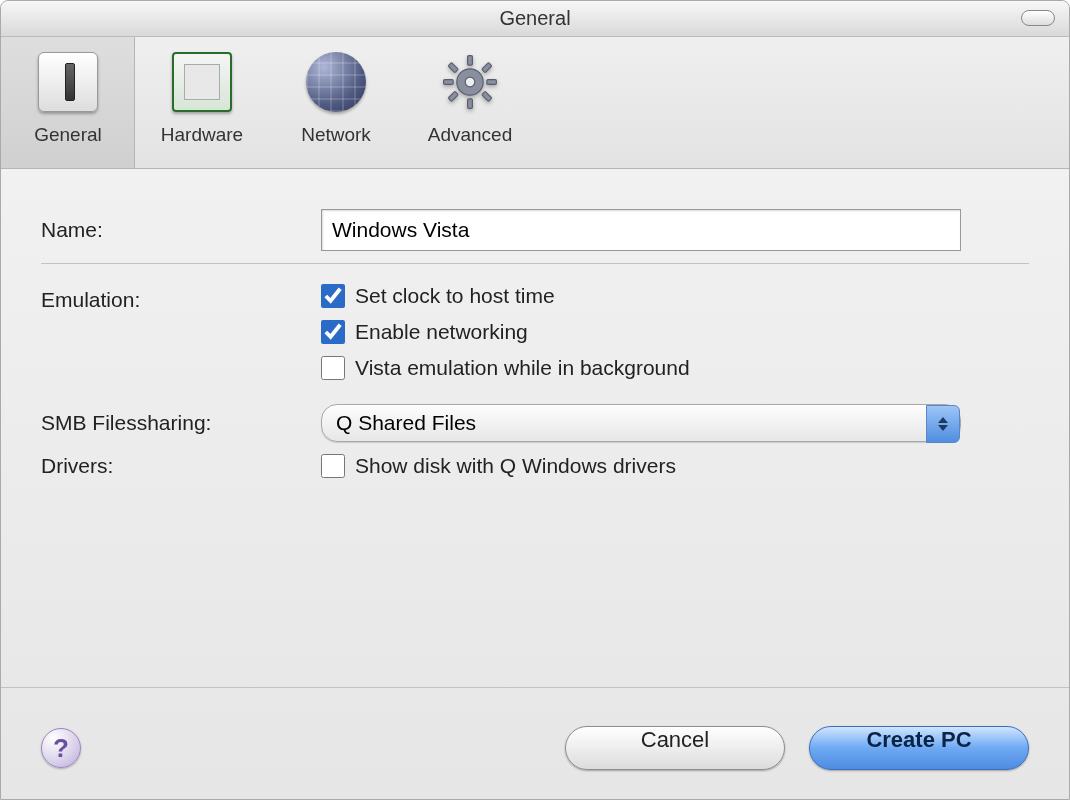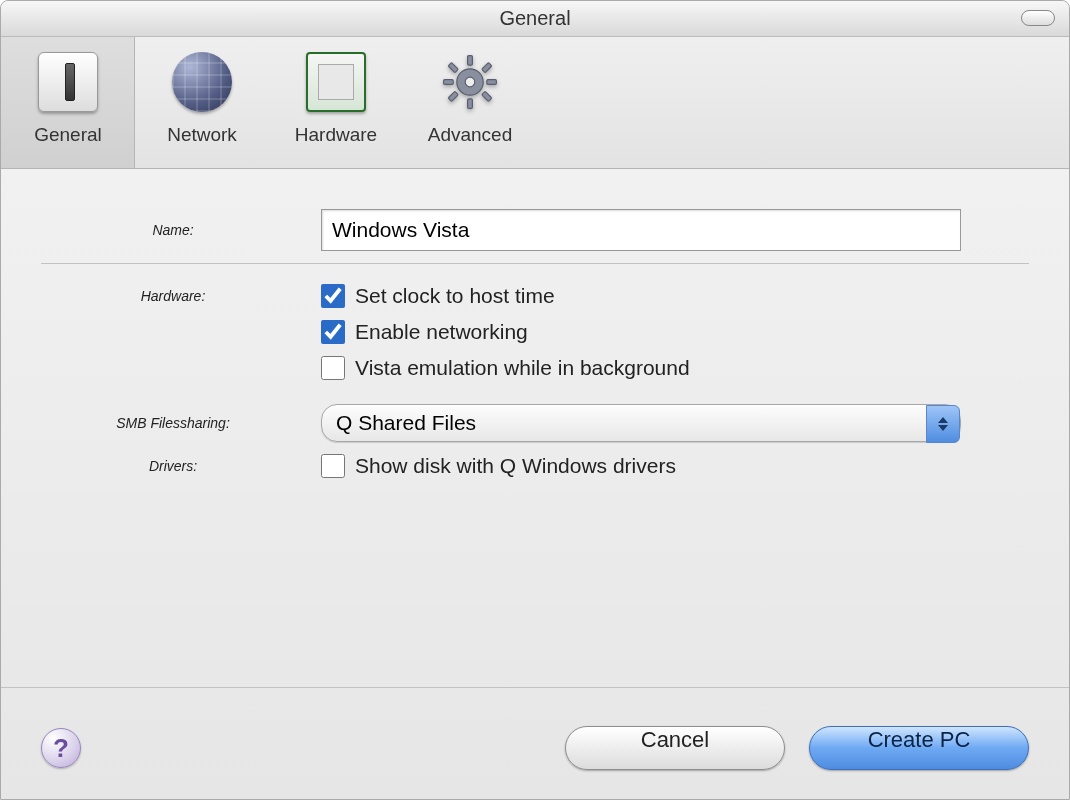--- a/index.html
+++ b/index.html
@@ -84,25 +84,24 @@
   padding: 40px 40px 0 40px;
   height: 490px;
 }
 .row {
   display: flex;
   align-items: center;
   margin-bottom: 12px;
 }
 .label-col {
   width: 280px;
-  text-align: center;
+  text-align: left;
   padding-right: 16px;
-  font-size: 14px;
+  font-size: 21px;
   color: #222;
-  font-style: italic;
 }
 .field-col {
   flex: 1;
 }
 .text-input {
   width: 640px;
   height: 38px;
   font-size: 21px;
   padding: 20px 10px;
   border: 1px solid #999;
@@ -205,20 +204,21 @@
   justify-content: center;
   box-shadow: 0 1px 2px rgba(0,0,0,.3);
   border: 1px solid #8e8e8e;
   background: linear-gradient(#ffffff, #dcdcdc);
   color: #222;
 }
 .aqua-button.default {
   border: 1px solid #3a6fbf;
   background: linear-gradient(#cfe5ff, #6ea9f3 50%, #4f8ce0);
   color: #0a2347;
+  font-weight: bold;
 }
 
 
 .icon-box { width: 60px; height: 60px; }
 .general-icon { background: linear-gradient(#fff,#ddd); border:1px solid #999; border-radius:6px; position:relative; box-shadow:0 2px 3px rgba(0,0,0,.3);}
 .general-icon::after { content:""; position:absolute; left:26px; top:10px; width:8px; height:36px; background:linear-gradient(#666,#333); border:1px solid #222; border-radius:2px;}
 .hardware-icon { border:2px solid #2a6d2a; background: linear-gradient(#f5f5f5,#d6e6d6); border-radius:4px; position:relative; box-shadow:0 2px 3px rgba(0,0,0,.3);}
 .hardware-icon::after{content:"";position:absolute; inset:10px; background:#e8e8e8; border:1px solid #aaa;}
 .network-icon { border-radius:50%; background: radial-gradient(circle at 30% 25%, #aeb7d6, #525c84 60%, #2b3150); box-shadow:0 2px 3px rgba(0,0,0,.3); position:relative;}
 .network-icon::before{content:"";position:absolute; inset:0; border-radius:50%; background: repeating-linear-gradient(0deg, rgba(255,255,255,.15) 0 2px, transparent 2px 12px), repeating-linear-gradient(90deg, rgba(255,255,255,.15) 0 2px, transparent 2px 12px);}
@@ -236,29 +236,29 @@
 
   <div class="toolbar">
     <div class="tb-item active">
       <div class="tb-icon">
         <div class="icon-box general-icon"></div>
       </div>
       <div class="tb-label">General</div>
     </div>
     <div class="tb-item">
       <div class="tb-icon">
-        <div class="icon-box network-icon"></div>
-      </div>
-      <div class="tb-label">Network</div>
+        <div class="icon-box hardware-icon"></div>
+      </div>
+      <div class="tb-label">Hardware</div>
     </div>
     <div class="tb-item">
       <div class="tb-icon">
-        <div class="icon-box hardware-icon"></div>
-      </div>
-      <div class="tb-label">Hardware</div>
+        <div class="icon-box network-icon"></div>
+      </div>
+      <div class="tb-label">Network</div>
     </div>
     <div class="tb-item">
       <div class="tb-icon gear-icon">
         <svg viewBox="0 0 100 100">
             <g fill="#8a8fa0" stroke="#5a5f70" stroke-width="2">
               <circle cx="50" cy="50" r="22"></circle>
               <circle cx="50" cy="50" r="8" fill="#eee"></circle>
               <g>
                 <rect x="46" y="6" width="8" height="16" rx="2"></rect>
                 <rect x="46" y="78" width="8" height="16" rx="2"></rect>
@@ -281,21 +281,21 @@
     <div class="row">
       <div class="label-col">Name:</div>
       <div class="field-col">
         <input class="text-input" type="text" value="Windows Vista" style="">
       </div>
     </div>
 
     <hr class="hr">
 
     <div class="row" style="align-items:flex-start">
-      <div class="label-col" style="padding-top:4px">Hardware:</div>
+      <div class="label-col" style="padding-top:4px">Emulation:</div>
       <div class="field-col">
         <div class="check-row">
           <input type="checkbox" checked="" style="">
           <label>Set clock to host time</label>
         </div>
         <div class="check-row">
           <input type="checkbox" checked="" style="">
           <label>Enable networking</label>
         </div>
         <div class="check-row">

